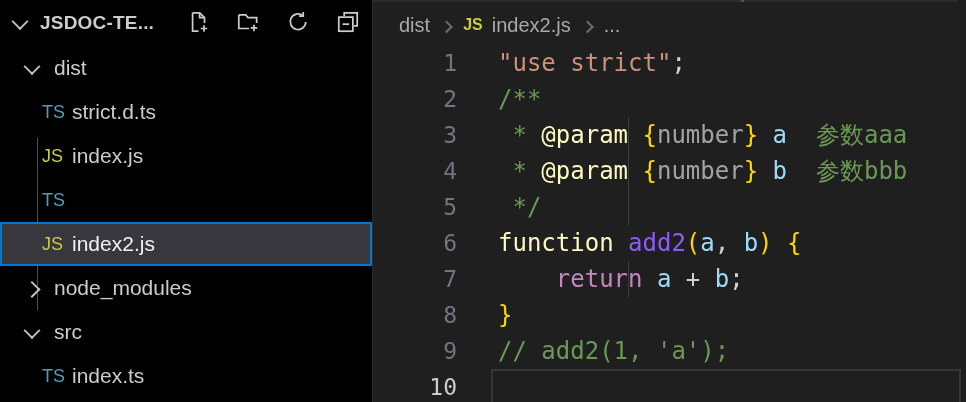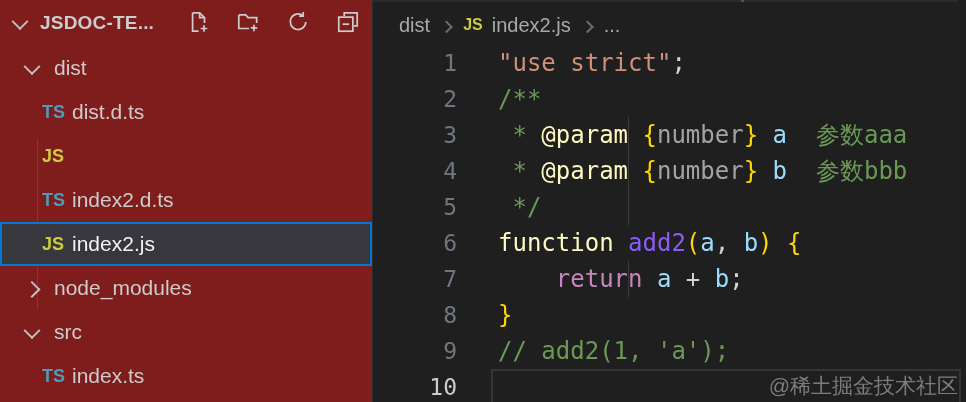--- a/index.html
+++ b/index.html
@@ -2,39 +2,39 @@
 <html><head>
 <meta charset="utf-8">
 <style>
   html,body{margin:0;padding:0;background:#111;}
   #app{
     position:relative;width:966px;height:402px;overflow:hidden;
     background:#1f1f1f;font-family:"Liberation Sans","DejaVu Sans",sans-serif;
     -webkit-font-smoothing:antialiased;
   }
   
-  #sidebar{position:absolute;left:0;top:0;width:372px;height:402px;background:#7f1d1d;border-right:1px solid #2b2b2b;}
+  #sidebar{position:absolute;left:0;top:0;width:372px;height:402px;background:#000000;border-right:1px solid #2b2b2b;}
   #explorer-header{position:absolute;left:0;top:0;width:372px;height:46px;display:flex;align-items:center;}
   .hdr-chev{margin-left:14px;}
   #explorer-title{margin-left:14px;font-size:19px;font-weight:bold;color:#cccccc;letter-spacing:.2px;white-space:nowrap;}
   #explorer-actions{position:absolute;left:180px;top:6px;width:186px;height:34px;display:flex;justify-content:space-between;}
   .action-btn{width:36px;height:34px;display:flex;align-items:center;justify-content:center;background:none;border:none;padding:0;cursor:pointer;}
   .action-btn svg{stroke:#cccccc;fill:none;stroke-width:1.6;}
   
   .chev{display:inline-block;width:10px;height:10px;border-right:2px solid #c0c0c0;border-bottom:2px solid #c0c0c0;}
   .chev.down{transform:rotate(45deg) translate(-1px,-1px);}
   .chev.right{transform:rotate(-45deg) translate(-1px,1px);}
   .chev.small{width:7px;height:7px;border-color:#6d6d6d;border-width:2px;}
   #file-tree{position:absolute;left:0;top:46px;width:372px;height:356px;}
   .tree-row{position:absolute;left:0;width:372px;height:44px;display:flex;align-items:center;cursor:pointer;box-sizing:border-box;}
   .tree-row.folder{padding-left:26px;}
   .tree-row.file{padding-left:42px;}
   .tree-row .chev{margin-right:16px;flex:0 0 auto;}
   .tree-label{font-size:21px;color:#cccccc;white-space:nowrap;}
-  .ftype-badge{width:30px;flex:0 0 auto;font-size:18px;font-weight:bold;letter-spacing:0;}
+  .ftype-badge{width:30px;flex:0 0 auto;font-size:18px;font-weight:normal;letter-spacing:0;}
   .ftype-TS{color:#519aba;}
   .ftype-JS{color:#cbcb41;}
   .tree-row.selected{background:#37373d;box-shadow:inset 0 0 0 2px #0078d4;}
   .tree-row.selected .tree-label{color:#f2f2f2;}
   #tree-indent-guide{position:absolute;left:37px;top:92px;width:1px;height:172px;background:#4f4f4f;}
   
   #editor{position:absolute;left:373px;top:0;width:593px;height:402px;background:#1f1f1f;}
   #tabbar-sliver{position:absolute;left:0;top:0;width:585px;height:2px;background:#2a2a2c;}
   #tabbar-sliver .tab-sep{position:absolute;left:368px;top:0;width:3px;height:2px;background:#515155;}
   #breadcrumb{position:absolute;left:26px;top:6px;height:38px;display:flex;align-items:center;gap:12px;font-size:20px;color:#a9a9a9;}
@@ -109,28 +109,28 @@
 
     <div id="file-tree">
       <div id="tree-indent-guide"></div>
 
     <div class="tree-row folder" style="top: 0px;">
           <span class="chev down"></span>
           <span class="tree-label">dist</span>
         </div>
         <div class="tree-row file" style="top: 44px;">
           <span class="ftype-badge ftype-TS">TS</span>
-          <span class="tree-label">dist.d.ts</span>
+          <span class="tree-label">strict.d.ts</span>
         </div>
         <div class="tree-row file" style="top: 88px;">
           <span class="ftype-badge ftype-JS">JS</span>
+          <span class="tree-label">index.js</span>
         </div>
         <div class="tree-row file" style="top: 132px;">
           <span class="ftype-badge ftype-TS">TS</span>
-          <span class="tree-label">index2.d.ts</span>
         </div>
         <div class="tree-row file selected" style="top: 176px;">
           <span class="ftype-badge ftype-JS">JS</span>
           <span class="tree-label">index2.js</span>
         </div>
         <div class="tree-row folder" style="top: 220px;">
           <span class="chev right"></span>
           <span class="tree-label">node_modules</span>
         </div>
         <div class="tree-row folder" style="top: 264px;">
@@ -181,15 +181,14 @@
         <div class="code-line" style="top: 117px;"><span class="tok-comment"> * </span><span class="tok-keyword">@param</span><span class="tok-punct"> </span><span class="tok-bracket">{</span><span class="tok-type">number</span><span class="tok-bracket">}</span><span class="tok-punct"> </span><span class="tok-param">a</span><span class="tok-punct">  </span><span class="tok-comment">参数aaa</span></div>
         <div class="code-line" style="top: 153px;"><span class="tok-comment"> * </span><span class="tok-keyword">@param</span><span class="tok-punct"> </span><span class="tok-bracket">{</span><span class="tok-type">number</span><span class="tok-bracket">}</span><span class="tok-punct"> </span><span class="tok-param">b</span><span class="tok-punct">  </span><span class="tok-comment">参数bbb</span></div>
         <div class="code-line" style="top: 189px;"><span class="tok-comment"> */</span></div>
         <div class="code-line" style="top: 225px;"><span class="tok-keyword">function</span><span class="tok-punct"> </span><span class="tok-func">add2</span><span class="tok-bracket">(</span><span class="tok-param">a</span><span class="tok-punct">, </span><span class="tok-param">b</span><span class="tok-bracket">)</span><span class="tok-punct"> </span><span class="tok-bracket">{</span></div>
         <div class="code-line" style="top: 261px;"><span class="tok-punct">    </span><span class="tok-control">return</span><span class="tok-punct"> </span><span class="tok-param">a</span><span class="tok-punct"> + </span><span class="tok-param">b</span><span class="tok-punct">;</span></div>
         <div class="code-line" style="top: 297px;"><span class="tok-bracket">}</span></div>
         <div class="code-line" style="top: 333px;"><span class="tok-comment">// add2(1, 'a');</span></div>
         <div class="code-line" style="top: 369px;"></div>
       </div>
 
-    <div id="watermark">@稀土掘金技术社区</div>
   </div>
 </div>
 
 </body></html>

